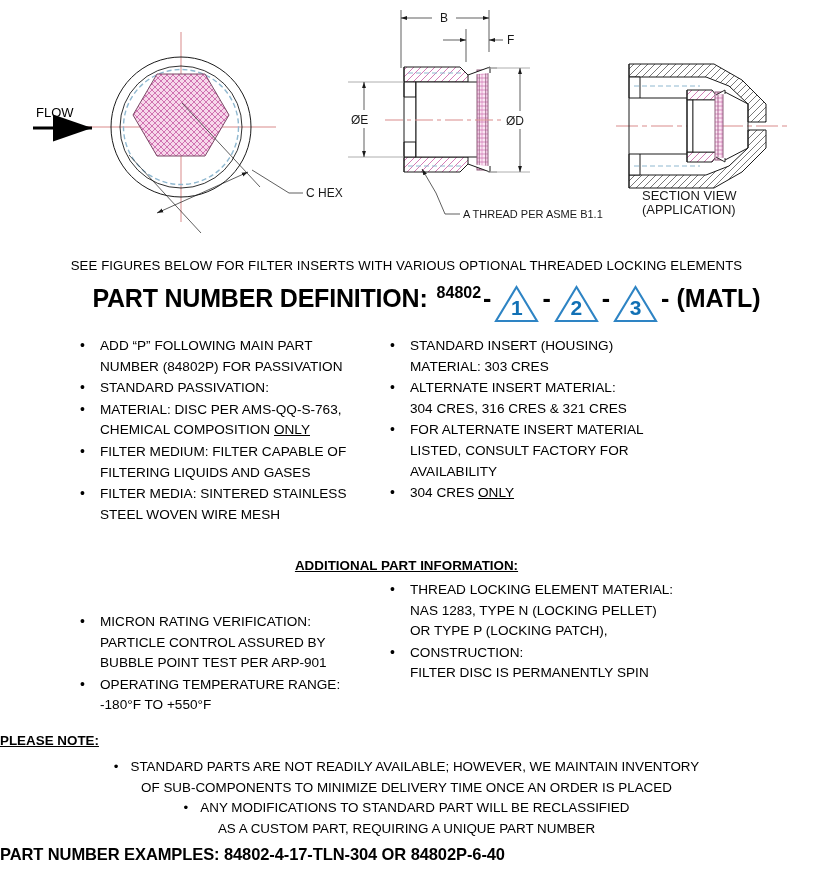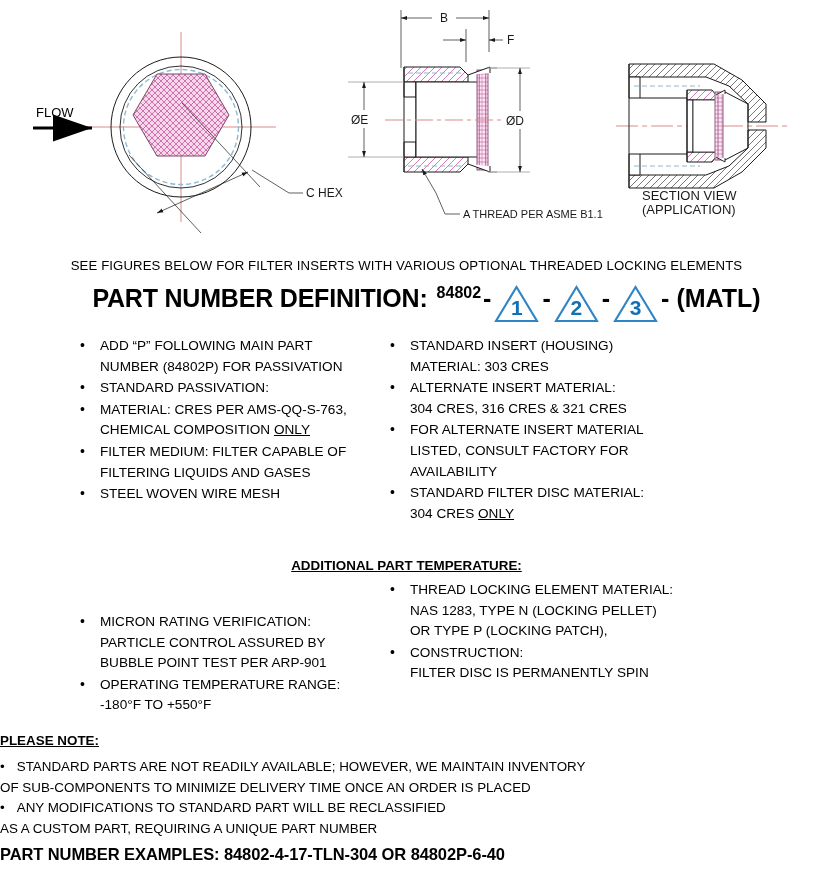--- a/index.html
+++ b/index.html
@@ -77,21 +77,21 @@
   }
   #addl-heading span{text-decoration:underline;}
   #please-note-heading{
     position:absolute;left:0;top:733px;width:813px;
     text-align:left;font-size:13.4px;font-weight:bold;
   }
   #please-note-heading span{text-decoration:underline;}
 
   
   #please-note-body{
-    position:absolute;left:0;top:757px;width:813px;
+    position:absolute;left:0;top:757px;width:813px;text-align:center;
     font-size:13.4px;line-height:20.5px;font-weight:500;
   }
   #please-note-body .pn-li{position:relative;}
   #please-note-body .dot{
     display:inline-block;margin-right:12px;
   }
   #part-number-examples{
     position:absolute;left:0;top:845px;width:813px;text-align:left;
     font-size:16.5px;font-weight:bold;letter-spacing:-.1px;
   }
@@ -293,57 +293,57 @@
   <div id="col-left-spec" class="bullet-col">
     <ul>
         <li>
           <span class="ln">ADD “P” FOLLOWING MAIN PART</span>
           <span class="ln">NUMBER (84802P) FOR PASSIVATION</span>
         </li>
         <li>
           <span class="ln">STANDARD PASSIVATION:</span>
         </li>
         <li>
-          <span class="ln">MATERIAL: CRES PER AMS-QQ-S-763,</span>
+          <span class="ln">MATERIAL: DISC PER AMS-QQ-S-763,</span>
           <span class="ln">CHEMICAL COMPOSITION <span class="u">ONLY</span></span>
         </li>
         <li>
           <span class="ln">FILTER MEDIUM: FILTER CAPABLE OF</span>
           <span class="ln">FILTERING LIQUIDS AND GASES</span>
         </li>
         <li>
+          <span class="ln">FILTER MEDIA: SINTERED STAINLESS</span>
           <span class="ln">STEEL WOVEN WIRE MESH</span>
         </li>
       </ul>
   </div>
   <div id="col-right-spec" class="bullet-col">
     <ul>
         <li>
           <span class="ln">STANDARD INSERT (HOUSING)</span>
           <span class="ln">MATERIAL: 303 CRES</span>
         </li>
         <li>
           <span class="ln">ALTERNATE INSERT MATERIAL:</span>
           <span class="ln">304 CRES, 316 CRES &amp; 321 CRES</span>
         </li>
         <li>
           <span class="ln">FOR ALTERNATE INSERT MATERIAL</span>
           <span class="ln">LISTED, CONSULT FACTORY FOR</span>
           <span class="ln">AVAILABILITY</span>
         </li>
         <li>
-          <span class="ln">STANDARD FILTER DISC MATERIAL:</span>
           <span class="ln">304 CRES <span class="u">ONLY</span></span>
         </li>
       </ul>
   </div>
 </div>
 
 <div id="addl-heading">
-  <span>ADDITIONAL PART TEMPERATURE:</span>
+  <span>ADDITIONAL PART INFORMATION:</span>
 </div>
 
 <div id="addl-columns" class="col-wrap">
   <div id="col-left-addl" class="bullet-col">
     <ul>
         <li>
           <span class="ln">MICRON RATING VERIFICATION:</span>
           <span class="ln">PARTICLE CONTROL ASSURED BY</span>
           <span class="ln">BUBBLE POINT TEST PER ARP-901</span>
         </li>

